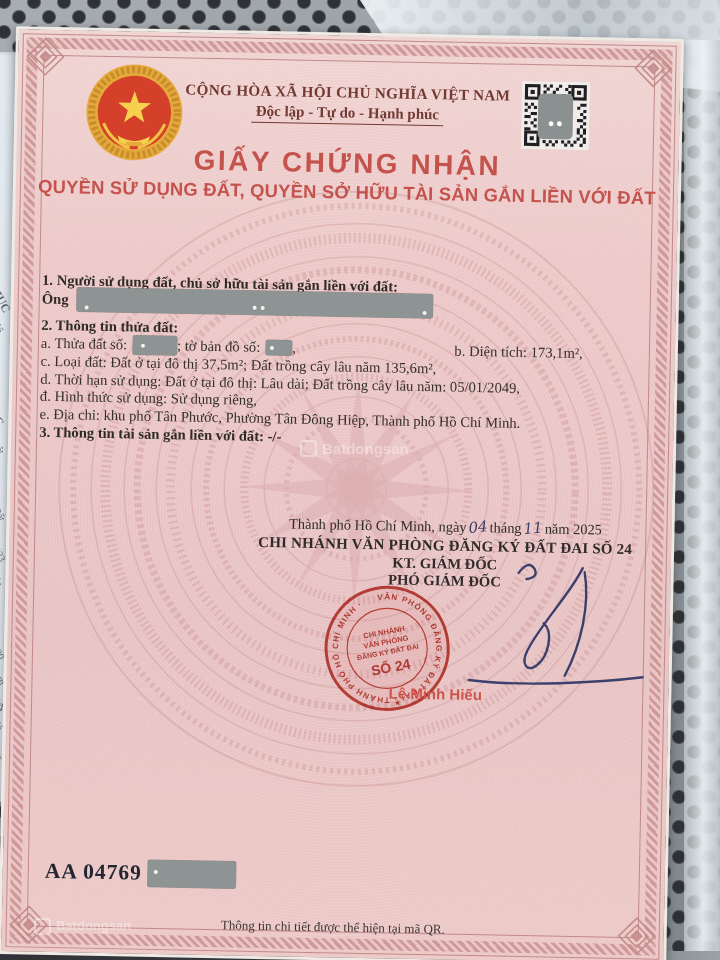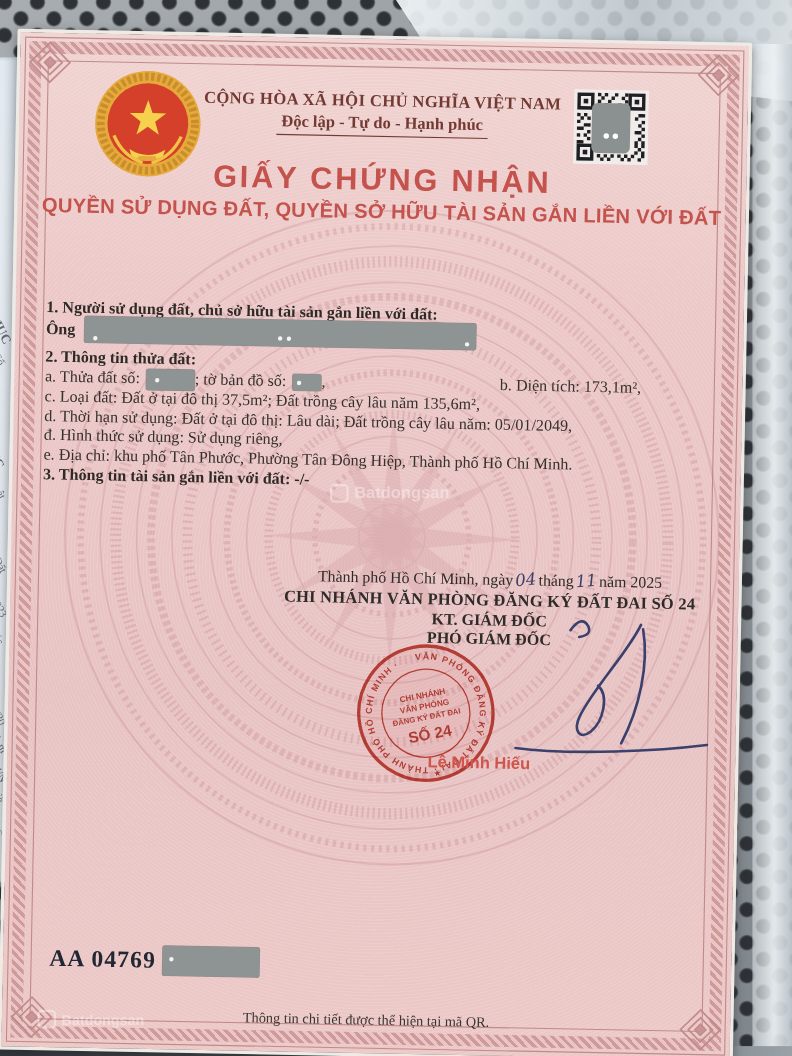--- a/index.html
+++ b/index.html
@@ -91,21 +91,21 @@
   .signature{position:absolute;left:424px;top:520px;width:225px;height:145px;opacity:.95;}
   .signer-name{position:absolute;left:344px;top:648px;width:170px;text-align:center;
     font-family:"Liberation Sans",sans-serif;font-weight:bold;font-size:15px;color:#cf544b;}
 
   .serial{position:absolute;left:42px;top:828px;display:flex;align-items:center;gap:6px;
     font-size:21.5px;font-weight:600;letter-spacing:1px;color:#222733;}
   .serial-box{width:88px;height:27px;}
   .footer{position:absolute;left:0;right:0;top:884px;text-align:center;font-size:13px;color:#3a3535;}
 
   
-  .wm{position:absolute;display:flex;align-items:flex-end;gap:5px;color:#ffffff;opacity:.38;
+  .wm{position:absolute;display:flex;align-items:flex-start;gap:5px;color:#ffffff;opacity:.38;
     font-family:"Liberation Sans",sans-serif;font-weight:bold;z-index:5;}
   .wm-logo{display:inline-block;width:13px;height:13px;border:2.5px solid #fff;border-radius:4px;}
   .wm-center{left:300px;top:440px;font-size:15px;}
   .wm-bottom{left:34px;top:918px;font-size:13px;}
 </style>
 </head>
 <body>
 
 <div class="scene">
   <div class="bg-metal"></div>

